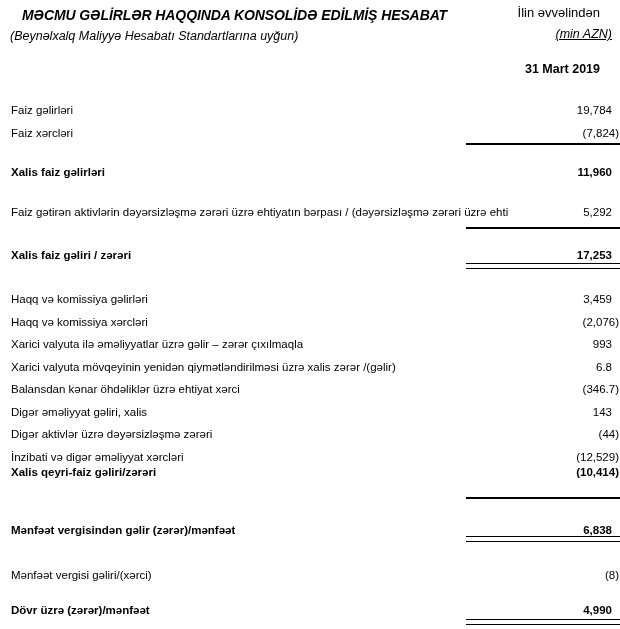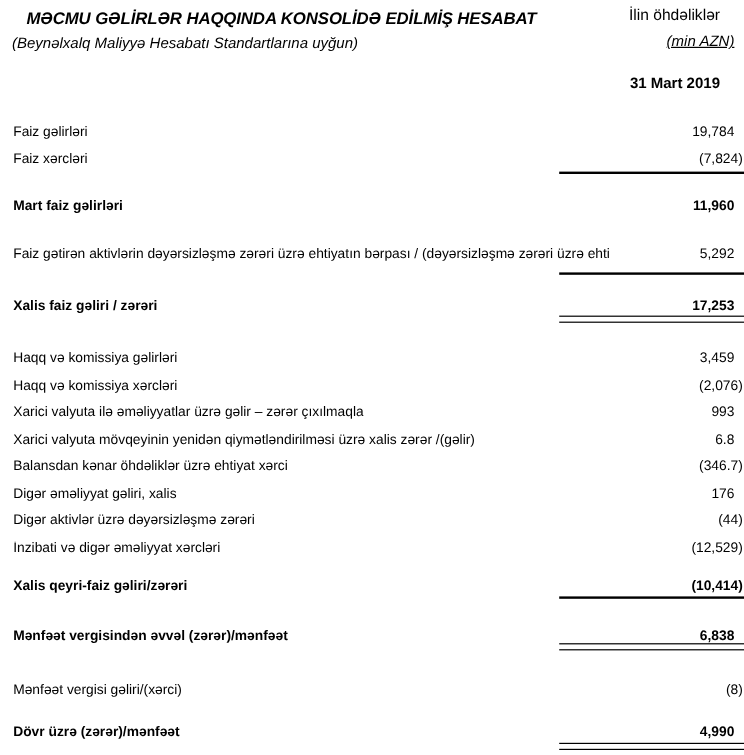--- a/index.html
+++ b/index.html
@@ -57,36 +57,36 @@
     box-sizing:border-box;
   }
 </style>
 </head>
 <body>
 
 <div class="sheet">
 
   <div class="title">MƏCMU GƏLİRLƏR HAQQINDA KONSOLİDƏ EDİLMİŞ HESABAT</div>
   <div class="subtitle">(Beynəlxalq Maliyyə Hesabatı Standartlarına uyğun)</div>
-  <div class="period-label">İlin öhdəliklər</div>
+  <div class="period-label">İlin əvvəlindən</div>
   <div class="unit-label">(min AZN)</div>
   <div class="col-header">31 Mart 2019</div>
 
   <div class="row" style="top:104px">
     <span class="label">Faiz gəlirləri</span>
     <span class="val">19,784</span>
   </div>
   <div class="row" style="top:127px">
     <span class="label">Faiz xərcləri</span>
     <span class="val paren">(7,824)</span>
   </div>
   <div class="rule" style="top:143px"></div>
 
   <div class="row bold" style="top:166px">
-    <span class="label">Mart faiz gəlirləri</span>
+    <span class="label">Xalis faiz gəlirləri</span>
     <span class="val">11,960</span>
   </div>
 
   <div class="row" style="top:206px">
     <span class="label">Faiz gətirən aktivlərin dəyərsizləşmə zərəri üzrə ehtiyatın bərpası / (dəyərsizləşmə zərəri üzrə ehti</span>
     <span class="val">5,292</span>
   </div>
   <div class="rule" style="top:227px"></div>
 
   <div class="row bold" style="top:249px">
@@ -110,39 +110,39 @@
   <div class="row" style="top:361px">
     <span class="label">Xarici valyuta mövqeyinin yenidən qiymətləndirilməsi üzrə xalis zərər /(gəlir)</span>
     <span class="val">6.8</span>
   </div>
   <div class="row" style="top:383px">
     <span class="label">Balansdan kənar öhdəliklər üzrə ehtiyat xərci</span>
     <span class="val paren">(346.7)</span>
   </div>
   <div class="row" style="top:406px">
     <span class="label">Digər əməliyyat gəliri, xalis</span>
-    <span class="val">176</span>
+    <span class="val">143</span>
   </div>
   <div class="row" style="top:428px">
     <span class="label">Digər aktivlər üzrə dəyərsizləşmə zərəri</span>
     <span class="val paren">(44)</span>
   </div>
   <div class="row" style="top:451px">
     <span class="label">İnzibati və digər əməliyyat xərcləri</span>
     <span class="val paren">(12,529)</span>
   </div>
 
-  <div class="row bold" style="top:483px">
+  <div class="row bold" style="top:466px">
     <span class="label">Xalis qeyri-faiz gəliri/zərəri</span>
     <span class="val paren">(10,414)</span>
   </div>
   <div class="rule" style="top:497px"></div>
 
   <div class="row bold" style="top:524px">
-    <span class="label">Mənfəət vergisindən əvvəl (zərər)/mənfəət</span>
+    <span class="label">Mənfəət vergisindən gəlir (zərər)/mənfəət</span>
     <span class="val">6,838</span>
   </div>
   <div class="rule double" style="top:536px"></div>
 
   <div class="row" style="top:569px">
     <span class="label">Mənfəət vergisi gəliri/(xərci)</span>
     <span class="val paren">(8)</span>
   </div>
 
   <div class="row bold" style="top:604px">

